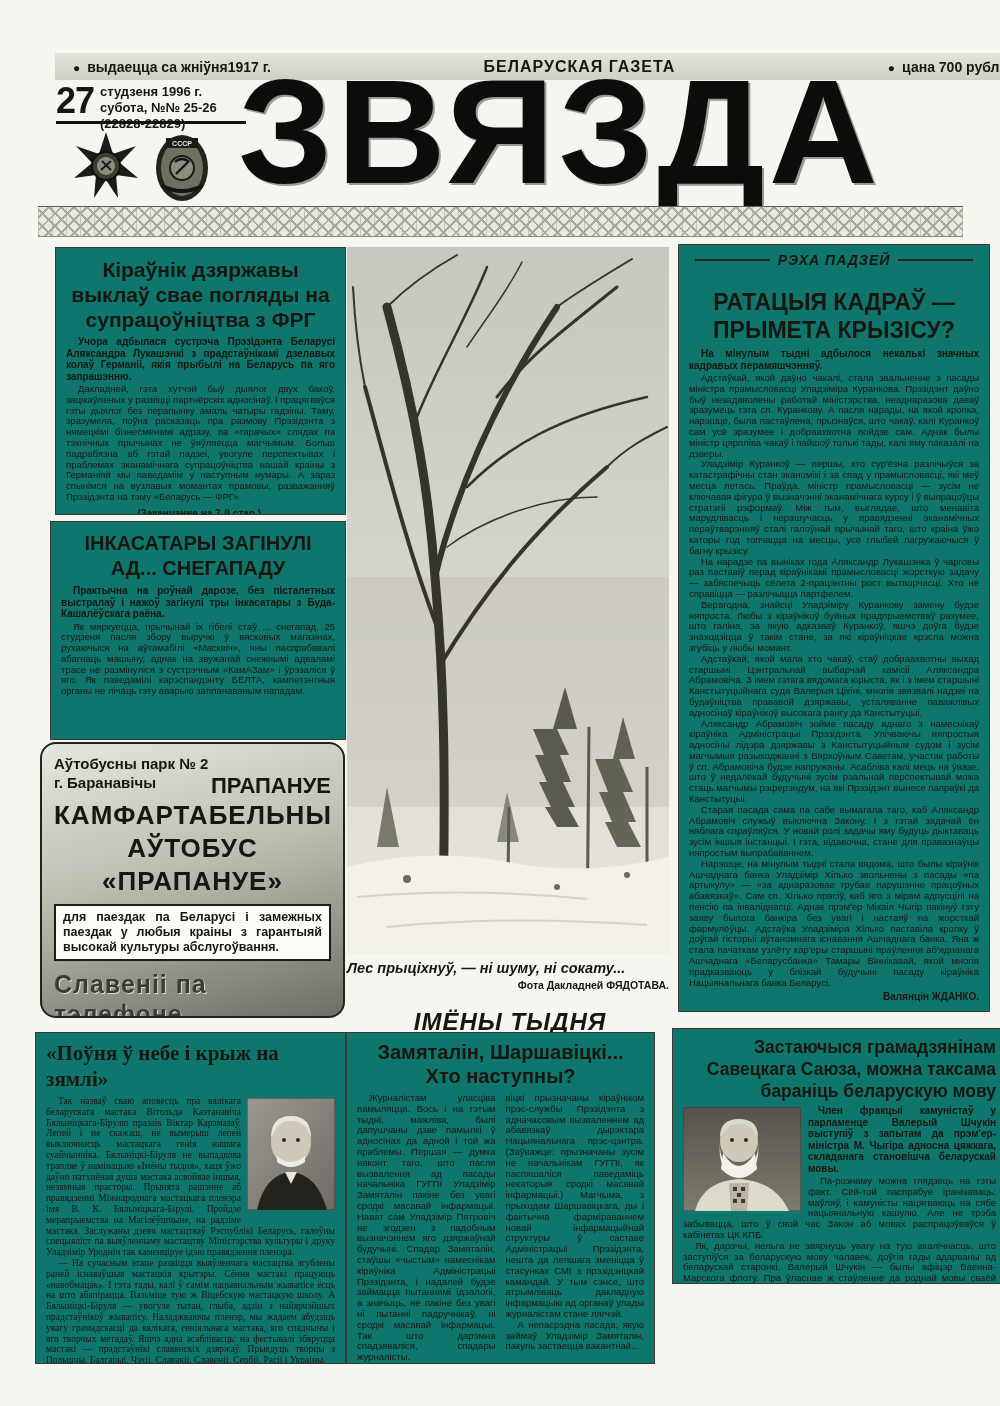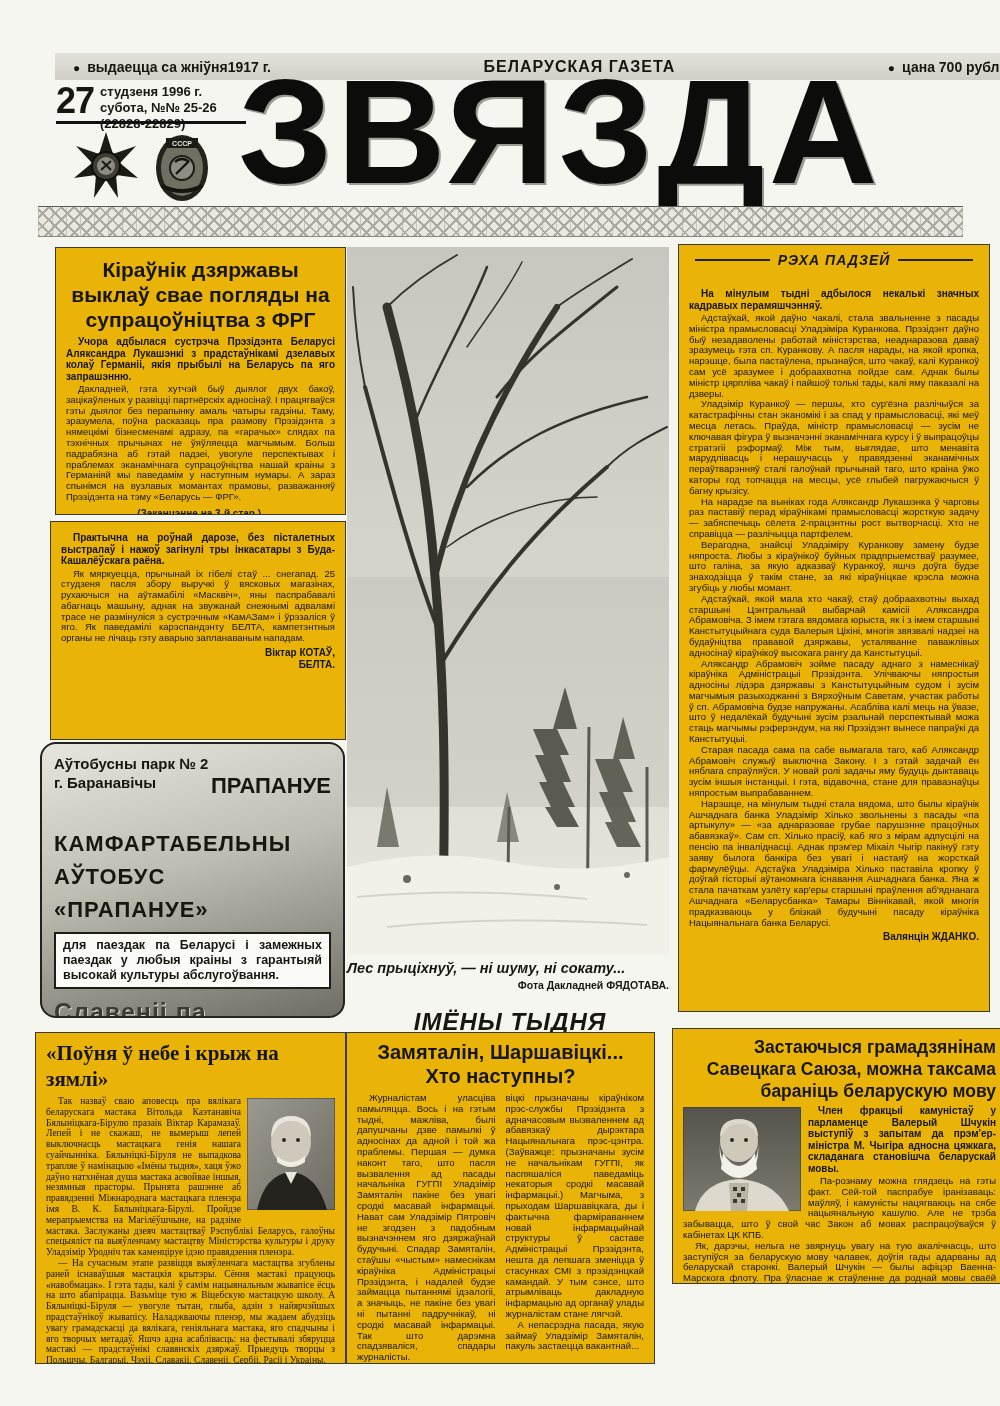--- a/index.html
+++ b/index.html
@@ -36,21 +36,21 @@
     position:absolute; left:38px; top:206px; width:925px; height:29px;
     background-color:#e8e8e1;
     background-image:
       repeating-linear-gradient(45deg,#a9a9a0 0 2px,transparent 2px 9px),
       repeating-linear-gradient(-45deg,#a9a9a0 0 2px,transparent 2px 9px),
       repeating-linear-gradient(90deg,#c4c4bb 0 1px,transparent 1px 14px);
     border-top:1px solid #5c5c54; border-bottom:1px solid #8a8a80;
   }
   
   .nbox {
-    position:absolute; box-sizing:border-box; background:#eab308;
+    position:absolute; box-sizing:border-box; background:#0f766e;
     border:1px solid #3a3a33; padding:7px 10px; overflow:hidden;
   }
   .body-sm { font-size:9.5px; line-height:10.8px; text-align:justify; }
   .body-sm p { margin:0; text-indent:12px; }
   .lead { font-weight:bold; font-size:10px; line-height:11.5px; text-align:justify; margin:3px 0 2px 0; text-indent:12px; }
   .byline { text-align:right; font-weight:bold; font-size:10px; line-height:12px; margin-top:3px; }
   .h-center { text-align:center; font-weight:bold; }
   
   .a1-head { font-size:21px; line-height:25px; letter-spacing:0; margin:2px 0 4px; }
   .a1-foot { text-align:center; font-weight:bold; font-size:10px; margin-top:5px; }
@@ -58,21 +58,21 @@
   .a2-head { font-size:20px; line-height:25px; margin:2px 0 4px; }
   
   .adbox {
     position:absolute; left:40px; top:742px; width:305px; height:276px;
     box-sizing:border-box; border:2px solid #22221e; border-radius:16px;
     background:linear-gradient(165deg,#e6e6de 0%,#bdbdb2 45%,#6e6e64 100%);
     padding:10px 12px; overflow:hidden;
   }
   .ad-top { font-size:15px; font-weight:bold; line-height:19px; }
   .ad-propanue { text-align:right; font-size:22px; font-weight:bold; margin-top:-19px; }
-  .ad-big { text-align:left; font-size:22px; font-weight:bold; line-height:33px; letter-spacing:1px;margin-top:28px; }
+  .ad-big { text-align:center; font-size:26px; font-weight:bold; line-height:33px; letter-spacing:1px; }
   .ad-desc {
     background:#fbfbf7; border:2px solid #1c1c18; padding:4px 7px;
     font-size:12.5px; font-weight:bold; line-height:15px; text-align:justify; margin:6px 0 8px;
   }
   .ad-phone { font-size:25px; font-weight:bold; line-height:30px; color:#3c3c33; text-shadow:1px 1px 0 #d8d8cd; letter-spacing:1px; }
   
   .photo { position:absolute; left:347px; top:247px; width:322px; height:707px; }
   .photo svg { display:block; }
   .caption { position:absolute; left:347px; top:960px; width:322px; }
   .caption .cap-text { font-size:14.5px; font-weight:bold; font-style:italic; }
@@ -145,27 +145,24 @@
   <div class="nbox" style="left:55px; top:247px; width:291px; height:268px;">
     <div class="h-center a1-head">Кіраўнік дзяржавы выклаў свае погляды на супрацоўніцтва з ФРГ</div>
     <div class="lead">Учора адбылася сустрэча Прэзідэнта Беларусі Аляксандра Лукашэнкі з прадстаўнікамі дзелавых колаў Германіі, якія прыбылі на Беларусь па яго запрашэнню.</div>
     <div class="body-sm">
       <p>Дакладней, гэта хутчэй быў дыялог двух бакоў, зацікаўленых у развіцці партнёрскіх адносінаў. І працягваўся гэты дыялог без перапынку амаль чатыры гадзіны. Таму, зразумела, поўна расказаць пра размову Прэзідэнта з нямецкімі бізнесменамі адразу, па «гарачых» слядах па тэхнічных прычынах не ўяўляецца магчымым. Больш падрабязна аб гэтай падзеі, увогуле перспектывах і праблемах эканамічнага супрацоўніцтва нашай краіны з Германіяй мы паведамім у наступным нумары. А зараз спынімся на вузлавых момантах прамовы, разважанняў Прэзідэнта на тэму «Беларусь — ФРГ».</p>
     </div>
     <div class="a1-foot">(Заканчэнне на 3-й стар.).</div>
   </div>
 
   <div class="nbox" style="left:50px; top:521px; width:296px; height:219px;">
+    <div class="h-center a2-head">ІНКАСАТАРЫ ЗАГІНУЛІ АД... СНЕГАПАДУ</div>
     <div class="lead">Практычна на роўнай дарозе, без пісталетных выстралаў і нажоў загінулі тры інкасатары з Буда-Кашалёўскага раёна.</div>
     <div class="body-sm">
       <p>Як мяркуецца, прычынай іх гібелі стаў ... снегапад. 25 студзеня пасля збору выручкі ў вясковых магазінах, рухаючыся на аўтамабілі «Масквіч», яны паспрабавалі абагнаць машыну, аднак на звужанай снежнымі адваламі трасе не размінуліся з сустрэчным «КамАЗам» і ўрэзаліся ў яго. Як паведамілі карэспандэнту БЕЛТА, кампетэнтныя органы не лічаць гэту аварыю запланаваным нападам.</p>
-    </div>
-    <div class="byline">
-      <div>Віктар КОТАЎ,</div>
-      <div>БЕЛТА.</div>
     </div>
   </div>
 
   <div class="adbox">
     <div class="ad-top">
       <div>Аўтобусны парк № 2</div>
       <div>г. Баранавічы</div>
     </div>
     <div class="ad-propanue">ПРАПАНУЕ</div>
     <div class="ad-big">
@@ -240,20 +237,21 @@
     <div class="cap-text">Лес прыціхнуў, — ні шуму, ні сокату...</div>
     <div class="cap-credit">Фота Дакладней ФЯДОТАВА.</div>
   </div>
 
   <div class="nbox" style="left:678px; top:244px; width:312px; height:768px;">
     <div class="rubric-row">
       <span class="line"></span>
       <span class="rubric">РЭХА ПАДЗЕЙ</span>
       <span class="line"></span>
     </div>
+    <div class="h-center rot-head">РАТАЦЫЯ КАДРАЎ — ПРЫМЕТА КРЫЗІСУ?</div>
     <div class="lead">На мінулым тыдні адбылося некалькі значных кадравых перамяшчэнняў.</div>
     <div class="body-sm">
       <p>Адстаўкай, якой даўно чакалі, стала звальненне з пасады міністра прамысловасці Уладзіміра Куранкова. Прэзідэнт даўно быў незадаволены работай міністэрства, неаднаразова даваў зразумець гэта сп. Куранкову. А пасля нарады, на якой кропка, нарэшце, была пастаўлена, прызнаўся, што чакаў, калі Куранкоў сам усё зразумее і добраахвотна пойдзе сам. Аднак былы міністр цярпліва чакаў і пайшоў толькі тады, калі яму паказалі на дзверы.</p>
       <p>Уладзімір Куранкоў — першы, хто сур'ёзна разлічыўся за катастрафічны стан эканомікі і за спад у прамысловасці, які меў месца летась. Праўда, міністр прамысловасці — зусім не ключавая фігура ў вызначэнні эканамічнага курсу і ў выпрацоўцы стратэгіі рэформаў. Між тым, выглядае, што менавіта марудлівасць і нерашучасць у правядзенні эканамічных пераўтварэнняў сталі галоўнай прычынай таго, што краіна ўжо каторы год топчацца на месцы, усё глыбей пагружаючыся ў багну крызісу.</p>
       <p>На нарадзе па выніках года Аляксандр Лукашэнка ў чарговы раз паставіў перад кіраўнікамі прамысловасці жорсткую задачу — забяспечыць сёлета 2-працэнтны рост вытворчасці. Хто не справіцца — разлічыцца партфелем.</p>
       <p>Верагодна, знайсці Уладзіміру Куранкову замену будзе няпроста. Любы з кіраўнікоў буйных прадпрыемстваў разумее, што галіна, за якую адказваў Куранкоў, яшчэ доўга будзе знаходзіцца ў такім стане, за які кіраўніцкае крэсла можна згубіць у любы момант.</p>
       <p>Адстаўкай, якой мала хто чакаў, стаў добраахвотны выхад старшыні Цэнтральнай выбарчай камісіі Аляксандра Абрамовіча. З імем гэтага вядомага юрыста, як і з імем старшыні Канстытуцыйнага суда Валерыя Ціхіні, многія звязвалі надзеі на будаўніцтва прававой дзяржавы, усталяванне паважлівых адносінаў кіраўнікоў высокага рангу да Канстытуцыі.</p>
       <p>Аляксандр Абрамовіч зойме пасаду аднаго з намеснікаў кіраўніка Адміністрацыі Прэзідэнта. Улічваючы няпростыя адносіны лідэра дзяржавы з Канстытуцыйным судом і зусім магчымыя разыходжанні з Вярхоўным Саветам, участак работы ў сп. Абрамовіча будзе напружаны. Асабліва калі мець на ўвазе, што ў недалёкай будучыні зусім рэальнай перспектывай можа стаць магчымы рэферэндум, на які Прэзідэнт вынесе папраўкі да Канстытуцыі.</p>
       <p>Старая пасада сама па сабе вымагала таго, каб Аляксандр Абрамовіч служыў выключна Закону. І з гэтай задачай ён няблага спраўляўся. У новай ролі задачы яму будуць дыктаваць зусім іншыя інстанцыі. І гэта, відавочна, стане для правазнаўцы няпростым выпрабаваннем.</p>
       <p>Нарэшце, на мінулым тыдні стала вядома, што былы кіраўнік Ашчаднага банка Уладзімір Хілько звольнены з пасады «па артыкулу» — «за аднаразовае грубае парушэнне працоўных абавязкаў». Сам сп. Хілько прасіў, каб яго з мірам адпусцілі на пенсію па інваліднасці. Аднак прэм'ер Міхаіл Чыгір пакінуў гэту заяву былога банкіра без увагі і настаяў на жорсткай фармулёўцы. Адстаўка Уладзіміра Хілько паставіла кропку ў доўгай гісторыі аўтаномнага існавання Ашчаднага банка. Яна ж стала пачаткам узлёту кар'еры старшыні праўлення аб'яднанага Ашчаднага «Беларусбанка» Тамары Віннікавай, якой многія прадказваюць у блізкай будучыні пасаду кіраўніка Нацыянальнага банка Беларусі.</p>

